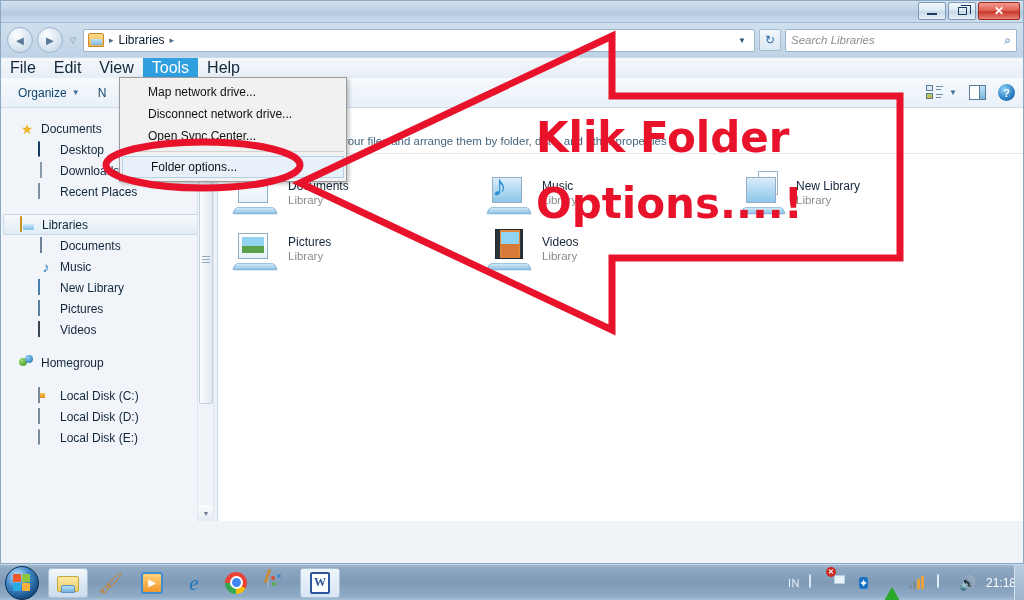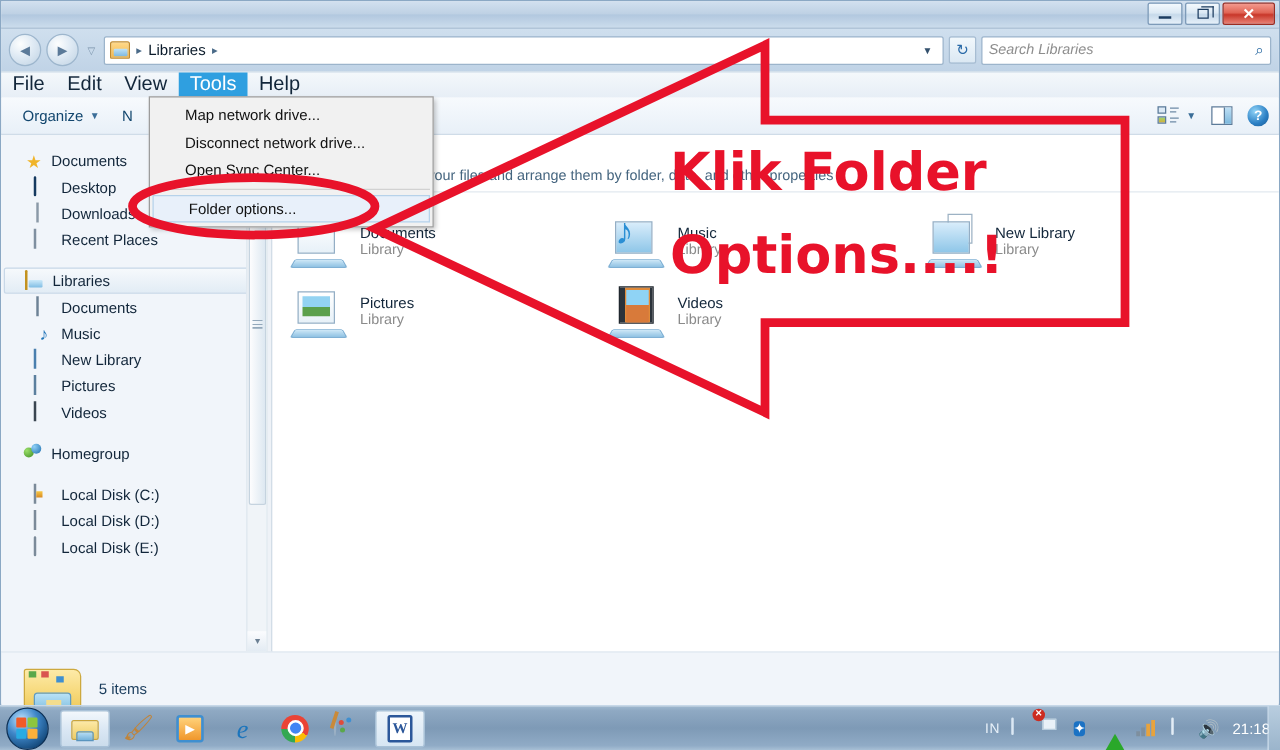--- a/index.html
+++ b/index.html
@@ -136,21 +136,21 @@
   
   .body { display: flex; height: 413px; background: #fff; }
 
   
   .navpane {
     width: 212px; background: #f1f5fa; padding: 10px 0 0 0;
     font-size: 12px; color: #12263a; overflow: hidden; position: relative;
   }
   .navgroup { margin-bottom: 12px; }
   .navrow { display: flex; align-items: center; gap: 6px; height: 21px; padding-left: 18px; }
-  .navrow.child { padding-left: 26px; }
+  .navrow.child { padding-left: 37px; }
   .navrow.sel {
     background: linear-gradient(180deg,#f6f9fc,#e2ecf5);
     border: 1px solid #c8d8e8; border-radius: 2px;
     margin: 0 4px 0 2px; padding-left: 16px; height: 21px;
   }
   .ico { width: 16px; height: 16px; flex: none; position: relative; }
 
   
   .ico-star { color: #f0b429; font-size: 14px; line-height: 16px; text-align: center; }
   .ico-desktop {
@@ -657,30 +657,20 @@
             <span class="tilelabel">
               <span class="nm" style="display:block">Videos</span>
               <span class="sub" style="display:block">Library</span>
             </span>
           </div>
 
         </div>
       </div>
     </div>
 
-    <div class="status">
-      <span class="statusicon">
-        <span class="fold"></span>
-          <span class="tab1"></span>
-          <span class="tab2"></span>
-          <span class="tab3"></span>
-          <span class="book"></span>
-      </span>
-      <span class="statustext">5 items</span>
-    </div>
 
     <div style="position:absolute;left:118px;top:76px;width:228px;background:#f1f1f1;border:1px solid #9c9c9c;box-shadow:2px 2px 4px rgba(0,0,0,0.25);padding:3px 0;">
       <div style="height:22px;display:flex;align-items:center;padding-left:28px;font-size:12px;color:#111;">Map network drive...</div>
       <div style="height:22px;display:flex;align-items:center;padding-left:28px;font-size:12px;color:#111;">Disconnect network drive...</div>
       <div style="height:22px;display:flex;align-items:center;padding-left:28px;font-size:12px;color:#111;">Open Sync Center...</div>
       <div style="height:1px;background:#d2d2d2;margin:4px 2px;"></div>
       <div style="height:22px;display:flex;align-items:center;padding-left:28px;font-size:12px;color:#111;background:#e8f0fa;border:1px solid #b6d2ea;margin:0 2px;">Folder options...</div>
     </div>
 
   </div>

